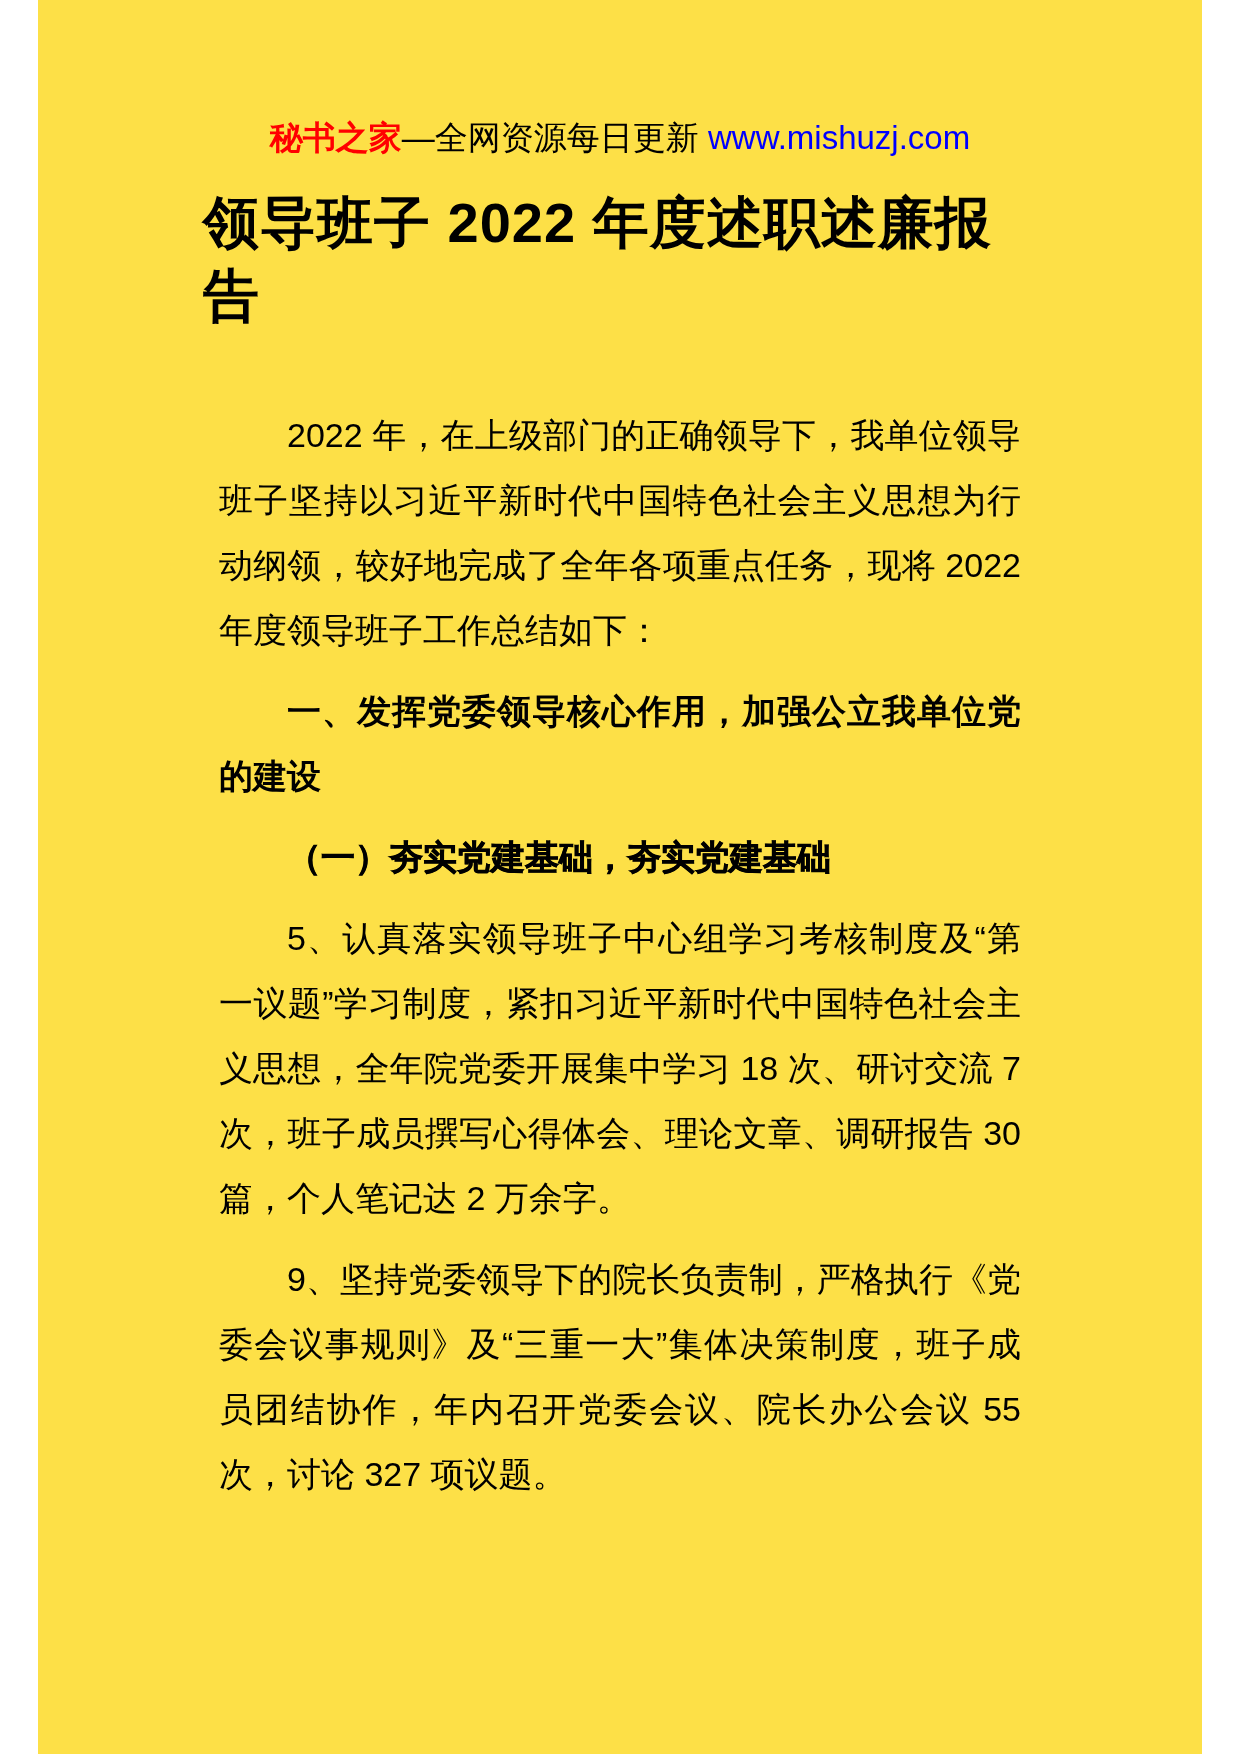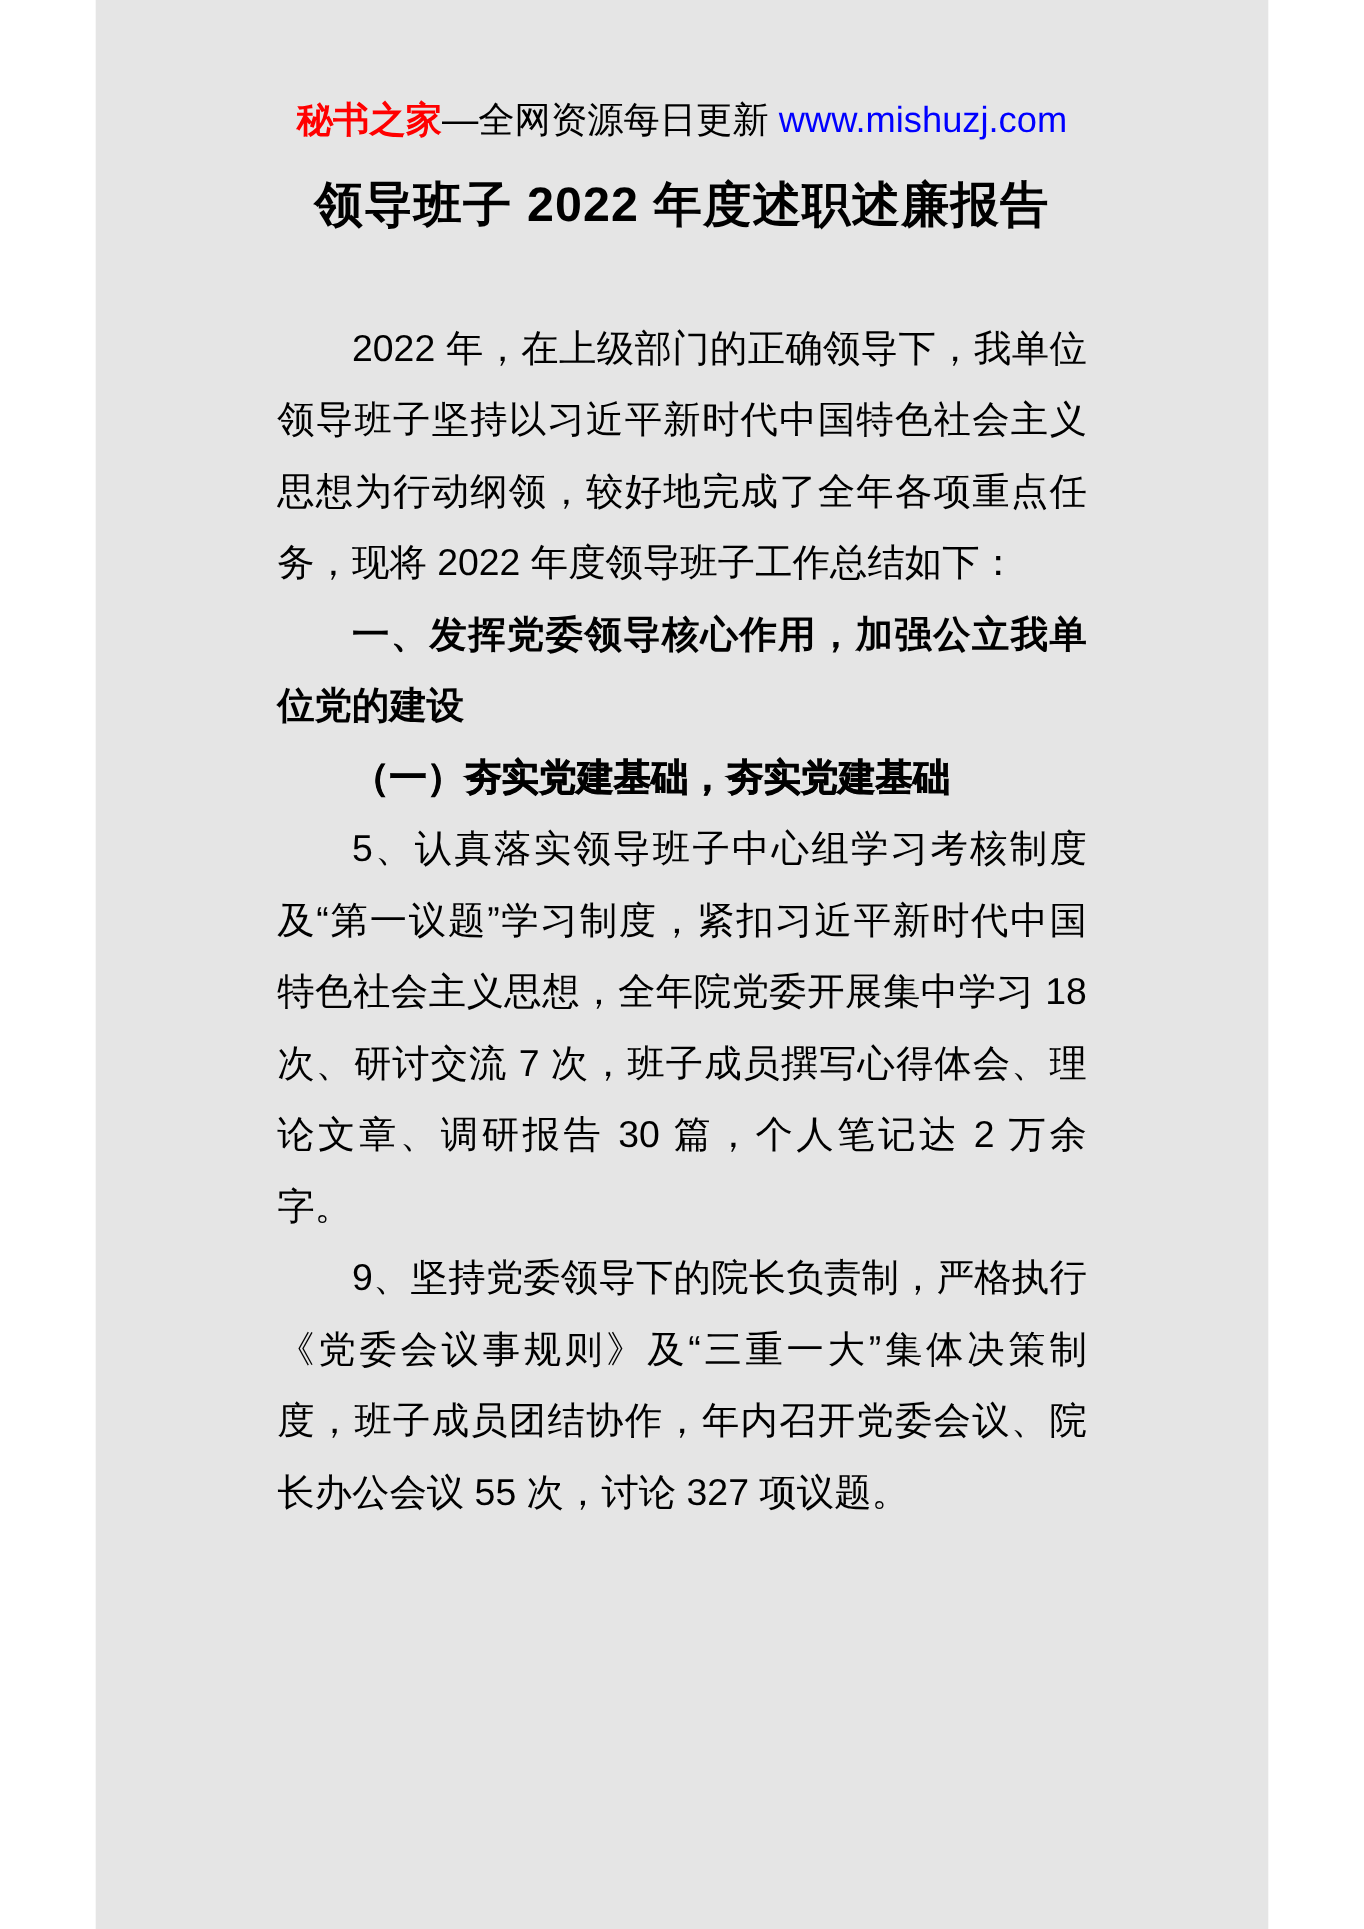--- a/index.html
+++ b/index.html
@@ -6,26 +6,26 @@
     margin: 0;
     padding: 0;
     background: #ffffff;
   }
   body {
     font-family: "Liberation Sans", "DejaVu Sans", sans-serif;
     -webkit-font-smoothing: antialiased;
   }
   .page {
     position: relative;
-    width: 1066px;
+    width: 1164px;
     height: 1754px;
     margin: 0 auto;
-    background: #e5e5e5;
+    background: #fde047;
     box-sizing: border-box;
-    padding: 88px 165px 0 165px;
+    padding: 117px 165px 0 165px;
     overflow: hidden;
   }
   .doc-header {
     text-align: center;
     font-size: 33px;
     line-height: 42px;
     white-space: nowrap;
     color: #000000;
   }
   .brand {
@@ -34,30 +34,29 @@
   }
   .tagline {
     color: #000000;
   }
   .site-url {
     color: #0000ff;
     text-decoration: none;
     cursor: pointer;
   }
   .doc-title {
-    text-align: center;
-    font-size: 44px;
+    font-size: 56px;
     font-weight: bold;
     color: #000000;
     line-height: 1.3;
     letter-spacing: 1px;
     margin: 28px 0 70px 0;
   }
   .body-text p {
-    margin: 0;
+    margin: 16px;
     font-size: 34px;
     line-height: 65px;
     text-align: justify;
     text-indent: 2em;
     color: #000000;
     word-break: break-all;
   }
   .heading-1 {
     font-weight: bold;
   }

